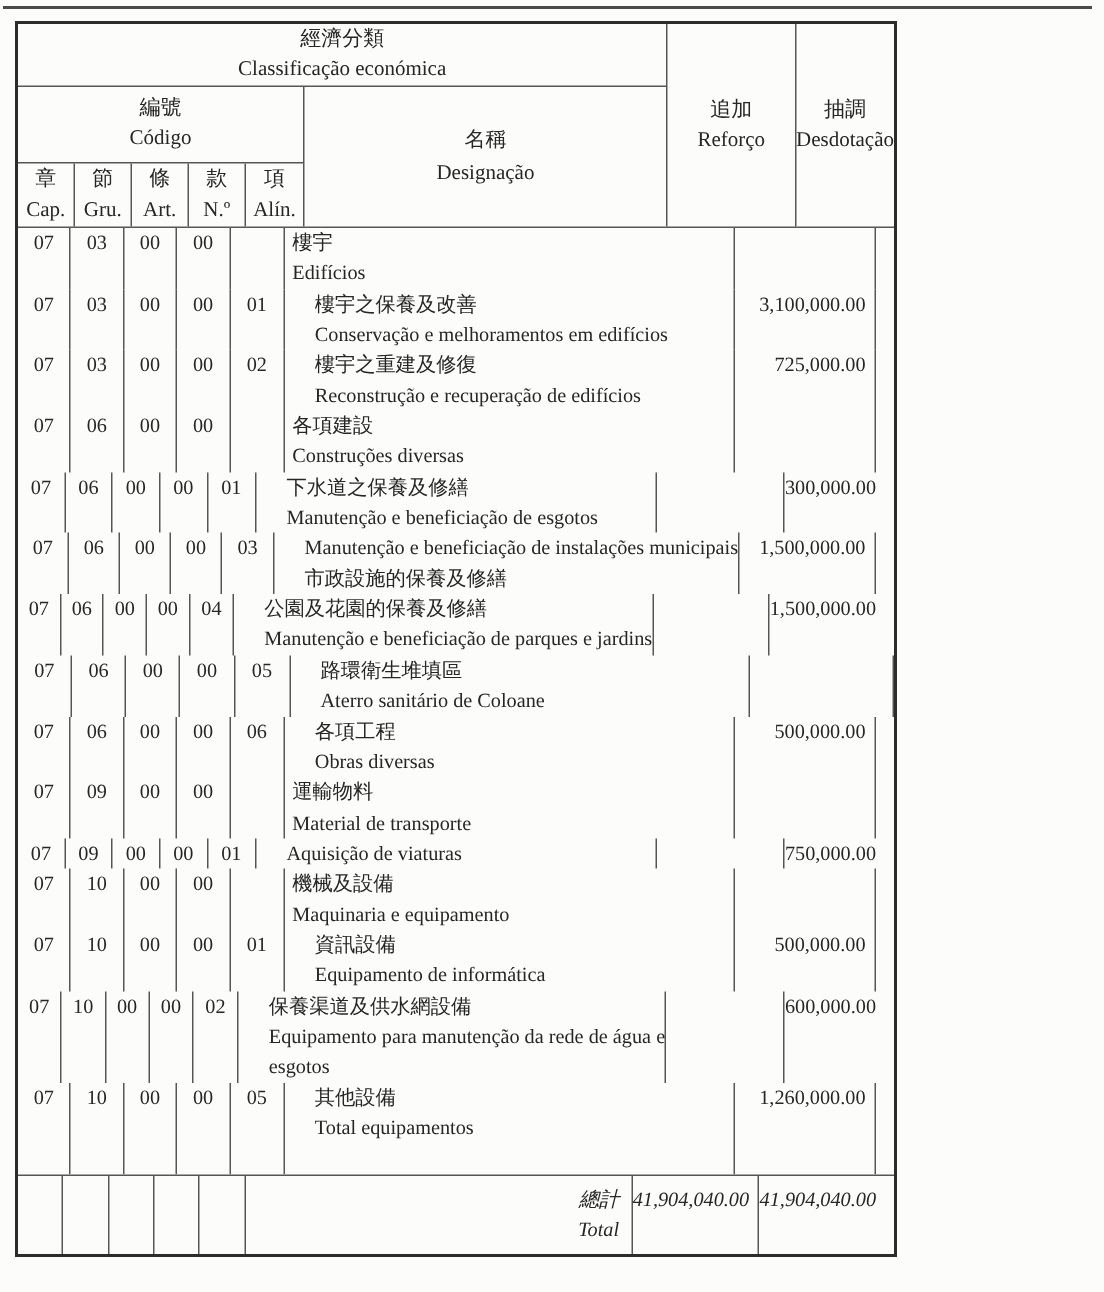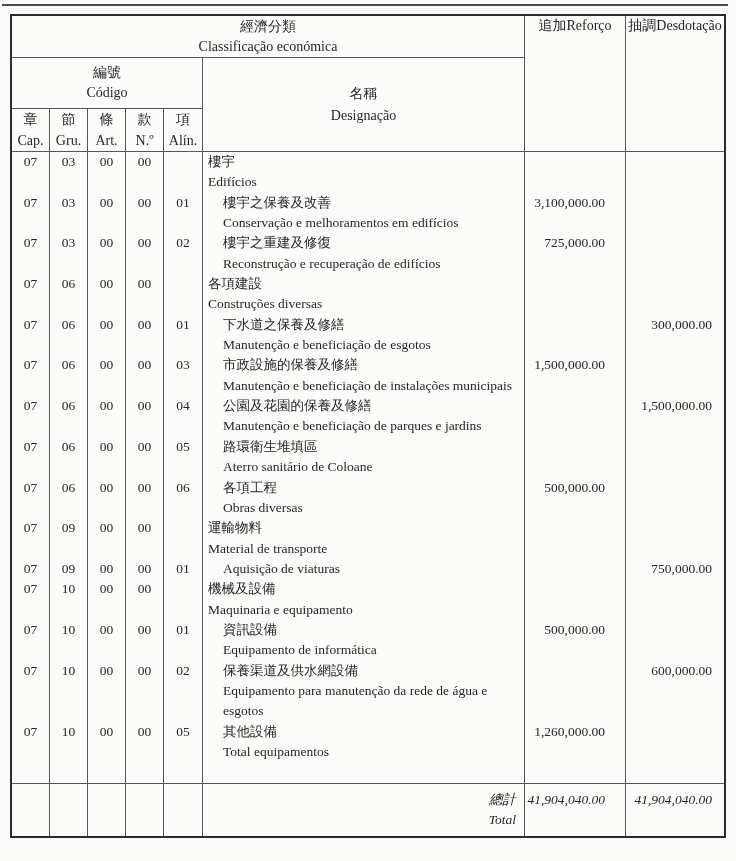--- a/index.html
+++ b/index.html
@@ -11,21 +11,21 @@
     font-family:"Liberation Serif","DejaVu Serif",serif;
     color:#262626;
     overflow:hidden;
   }
   .top-rule {
     position:absolute; left:2px; top:4px;
     width:726px; height:2px; background:#4a4a4a;
   }
   .budget-table {
     position:absolute; left:10px; top:14px;
-    width:716px; height:824px;
+    width:588px; height:824px;
     border:2px solid #2c2c2c;
     display:flex; flex-direction:column;
   }
   
   .thead { height:136px; display:flex; border-bottom:1px solid #565656; }
   .thead-main { width:513px; border-right:1px solid #565656; display:flex; flex-direction:column; }
   .th-class {
     height:42px; border-bottom:1px solid #565656;
     display:flex; flex-direction:column; justify-content:center; align-items:center;
     font-size:14px; line-height:20px;
@@ -43,33 +43,33 @@
     display:flex; flex-direction:column; justify-content:center; align-items:center;
     font-size:14px; line-height:21px;
   }
   .th-code-col:last-child { width:auto; flex:1; border-right:none; }
   .th-desig {
     flex:1; display:flex; flex-direction:column; justify-content:center; align-items:center;
     font-size:14px; line-height:22px;text-align:right;
   }
   .th-amount {
     width:101px; border-right:1px solid #565656;
-    display:flex; flex-direction:row; justify-content:center; align-items:flex-start;
+    display:flex; flex-direction:column; justify-content:center; align-items:center;
     font-size:14px; line-height:20px;font-family:Liberation Serif, serif;
   }
   .th-amount.last { width:auto; flex:1; border-right:none; }
   
   .tbody { flex:1; display:flex; flex-direction:column; overflow:hidden; }
   .trow { display:flex; font-size:13.5px; line-height:20.35px; }
   .trow.filler { flex:1; }
   .c { border-right:1px solid #565656; }
   .c-code { width:38px; text-align:center; }
   .c-alin { width:39px; text-align:center; }
   .c-desig { width:322px; padding-left:5px; }
-  .c-ref  { width:101px; text-align:right; padding-right:20px; }
+  .c-ref  { width:101px; text-align:right; padding-right:6px; }
   .c-desd { flex:1; border-right:none; text-align:right; padding-right:12px; }
   .desig-line { white-space:nowrap; }
   .desig-line.indent { padding-left:15px; }
   
   .trow-total {
     height:53px; border-top:1px solid #565656;
     display:flex; font-size:13.5px; line-height:20.35px;
   }
   .trow-total .cell-pad { padding-top:6px; }
   .total-label { text-align:right; padding-right:8px; font-style:italic; }
@@ -205,22 +205,22 @@
     <div class="c c-desd">300,000.00</div>
   </div>
 
   <div class="trow">
     <div class="c c-code">07</div>
     <div class="c c-code">06</div>
     <div class="c c-code">00</div>
     <div class="c c-code">00</div>
     <div class="c c-alin">03</div>
     <div class="c c-desig">
+            <div class="desig-line indent">Manutenção e beneficiação de instalações municipais</div>
             <div class="desig-line indent">市政設施的保養及修繕</div>
-            <div class="desig-line indent">Manutenção e beneficiação de instalações municipais</div>
           </div>
     <div class="c c-ref">1,500,000.00</div>
     <div class="c c-desd"></div>
   </div>
 
   <div class="trow">
     <div class="c c-code">07</div>
     <div class="c c-code">06</div>
     <div class="c c-code">00</div>
     <div class="c c-code">00</div>

